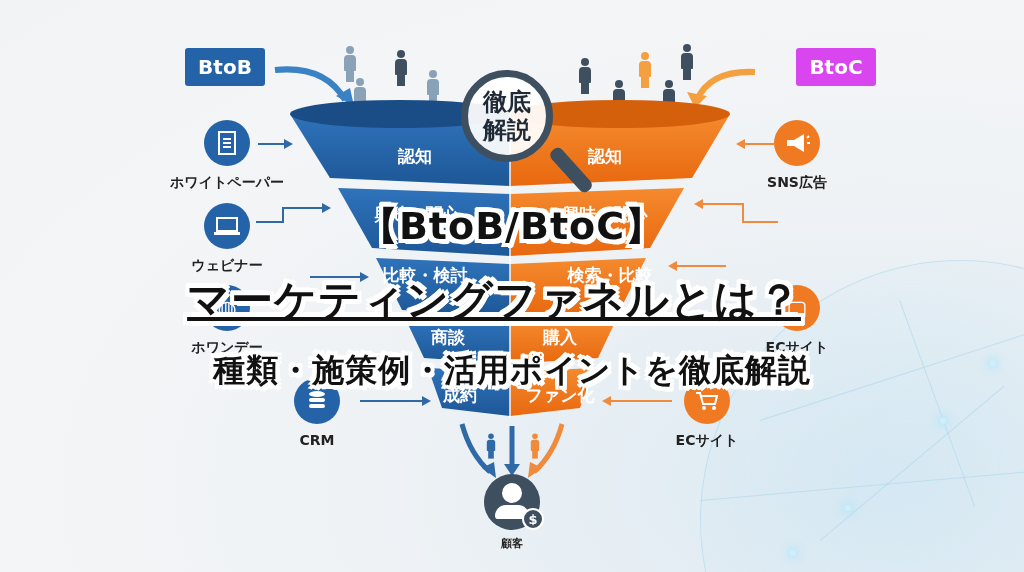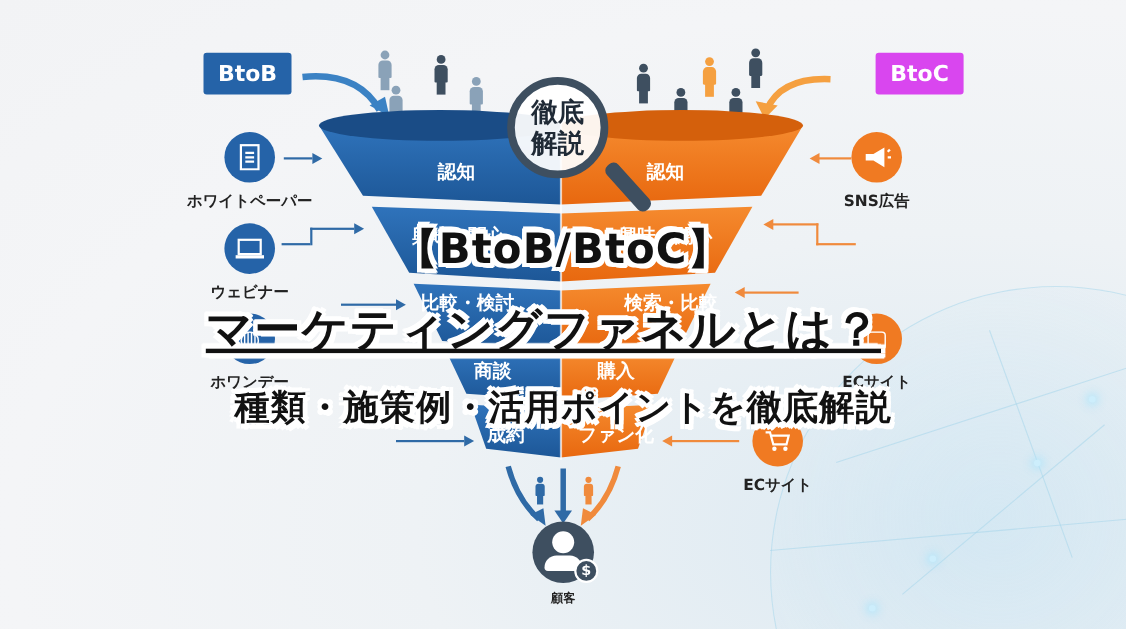--- a/index.html
+++ b/index.html
@@ -208,20 +208,30 @@
   <div class="arrow arrow-blue" style="left:282px;top:207px;width:40px;"></div>
   <div class="arrowhead-r" style="left:322px;top:203px;"></div>
 
   <div class="channel" style="left:167px;top:285px;">
     <div class="circle blue-c">◍</div>
     <div class="label">ホワンデー</div>
   </div>
   <div class="arrow arrow-blue" style="left:310px;top:276px;width:50px;"></div>
   <div class="arrowhead-r" style="left:360px;top:272px;"></div>
 
+  <div class="channel" style="left:267px;top:378px;width:100px;">
+    <div class="circle blue-c">
+      <svg width="20" height="22">
+          <ellipse cx="10" cy="4" rx="8" ry="3" fill="#fff"></ellipse>
+          <rect x="2" y="8" width="16" height="4" rx="2" fill="#fff"></rect>
+          <rect x="2" y="14" width="16" height="4" rx="2" fill="#fff"></rect>
+        </svg>
+    </div>
+    <div class="label">CRM</div>
+  </div>
   <div class="arrow arrow-blue" style="left:360px;top:400px;width:62px;"></div>
   <div class="arrowhead-r" style="left:422px;top:396px;"></div>
 
   <div class="channel" style="left:737px;top:120px;">
     <div class="circle orange-c">
       <svg width="26" height="22">
           <polygon points="3,8 10,8 20,2 20,20 10,14 3,14" fill="#fff"></polygon>
           <line x1="23" y1="6" x2="25" y2="4" stroke="#fff" stroke-width="2"></line>
           <line x1="23" y1="11" x2="26" y2="11" stroke="#fff" stroke-width="2"></line>
         </svg>

